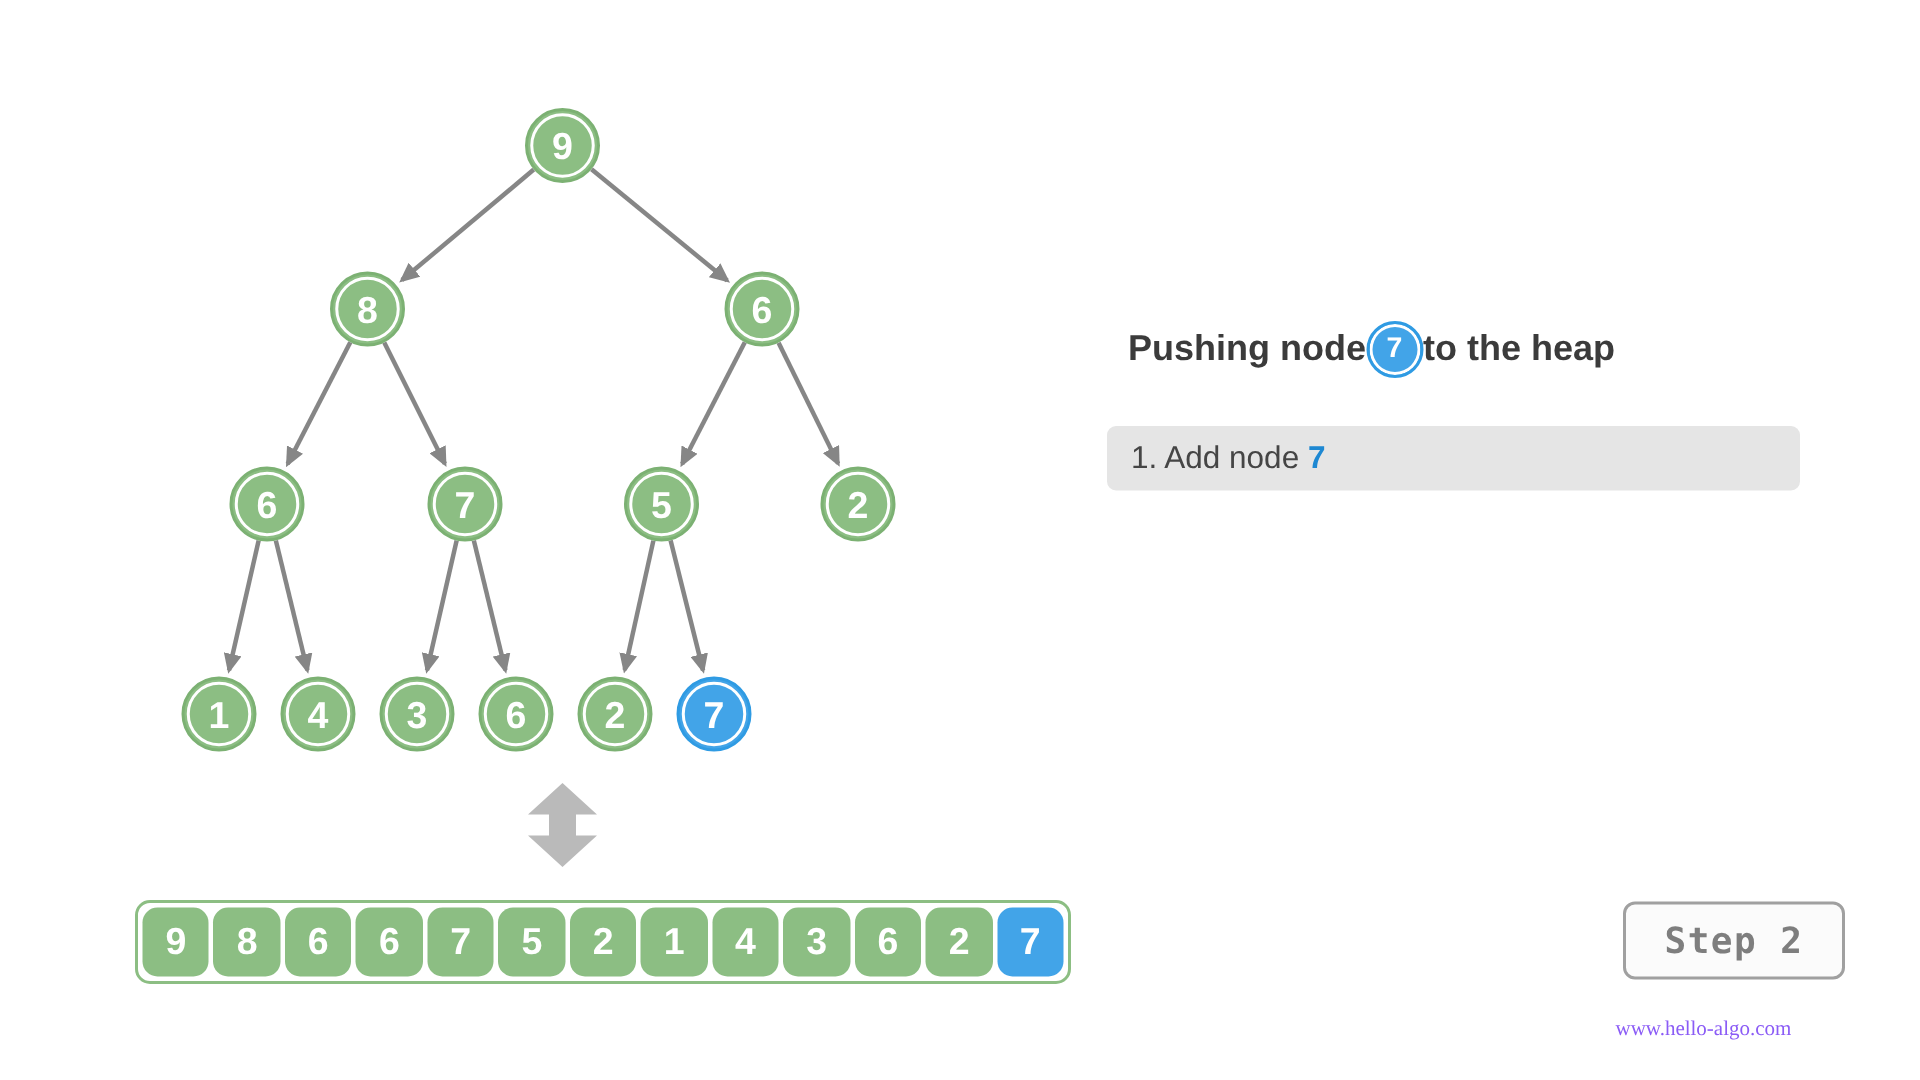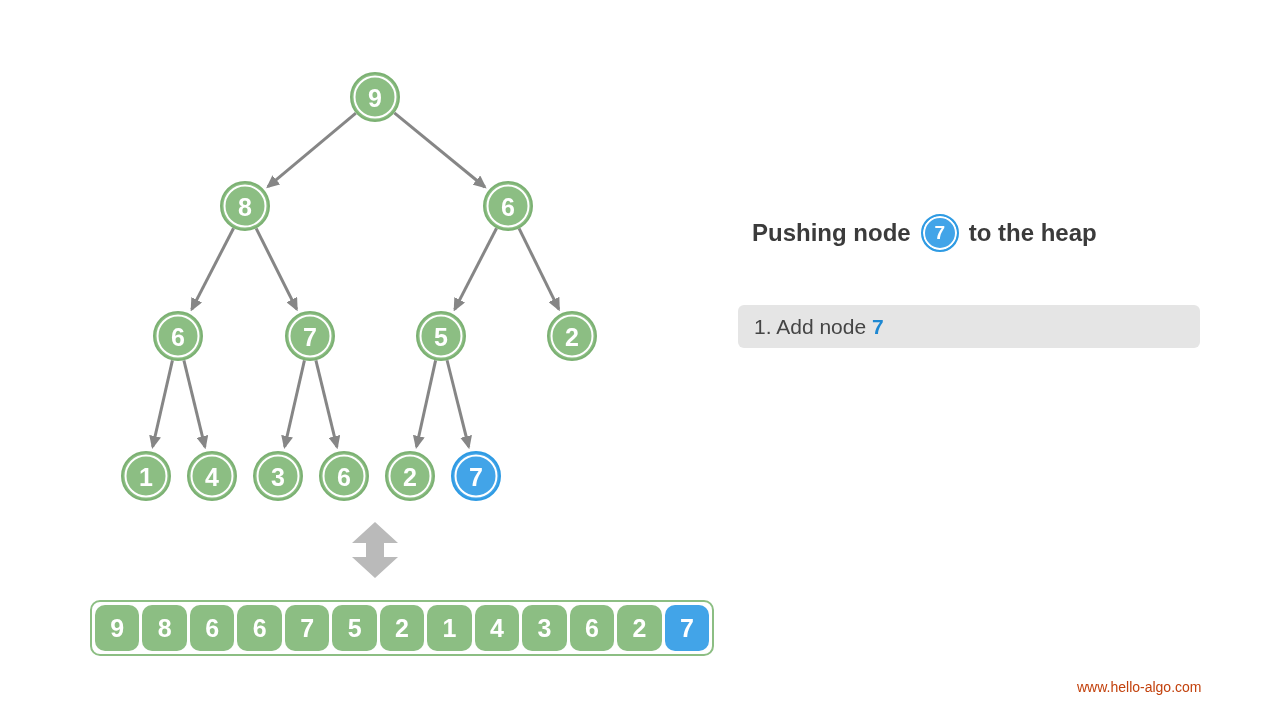--- a/index.html
+++ b/index.html
@@ -16,21 +16,21 @@
     position: absolute;
     left: 0; top: 0;
   }
   .figure-title {
     position: absolute;
     left: 752px;
     top: 213px;
     height: 40px;
     display: flex;
     align-items: center;
-    gap: 10px;
+    gap: 0;
     font-size: 24px;
     font-weight: 700;
     color: #3b3b3b;
     white-space: nowrap;
   }
   .title-node-badge {
     width: 38px;
     height: 38px;
     border-radius: 50%;
     background: #42a4e8;
@@ -50,21 +50,20 @@
     width: 462px;
     height: 43px;
     background: #e5e5e5;
     border-radius: 6px;
     display: flex;
     align-items: center;
     padding-left: 16px;
     font-size: 21px;
     color: #454545;
     white-space: pre;
-    margin-top: 21px;
   }
   .instruction-box .hl {
     color: #1e88d2;
     font-weight: 700;
   }
   .heap-array {
     position: absolute;
     left: 90px;
     top: 600px;
     width: 624px;
@@ -105,22 +104,22 @@
     font-weight: 700;
     letter-spacing: 1px;
     display: flex;
     align-items: center;
     justify-content: center;
   }
   .watermark {
     position: absolute;
     left: 1077px;
     top: 679px;
-    color: #c2410c;
-    font-family: Liberation Sans, sans-serif;
+    color: #8b5cf6;
+    font-family: Liberation Serif, serif;
     font-size: 14px;
   }
 </style>
 </head>
 <body>
 
 <div class="canvas">
 
   <svg id="tree-svg" width="720" height="600">
       <defs>
@@ -229,16 +228,17 @@
       <div class="array-cell">5</div>
       <div class="array-cell">2</div>
       <div class="array-cell">1</div>
       <div class="array-cell">4</div>
       <div class="array-cell">3</div>
       <div class="array-cell">6</div>
       <div class="array-cell">2</div>
       <div class="array-cell highlight">7</div>
     </div>
 
+  <div class="step-button">Step 2</div>
 
   <div class="watermark">www.hello-algo.com</div>
 
 </div>
 
 </body></html>

